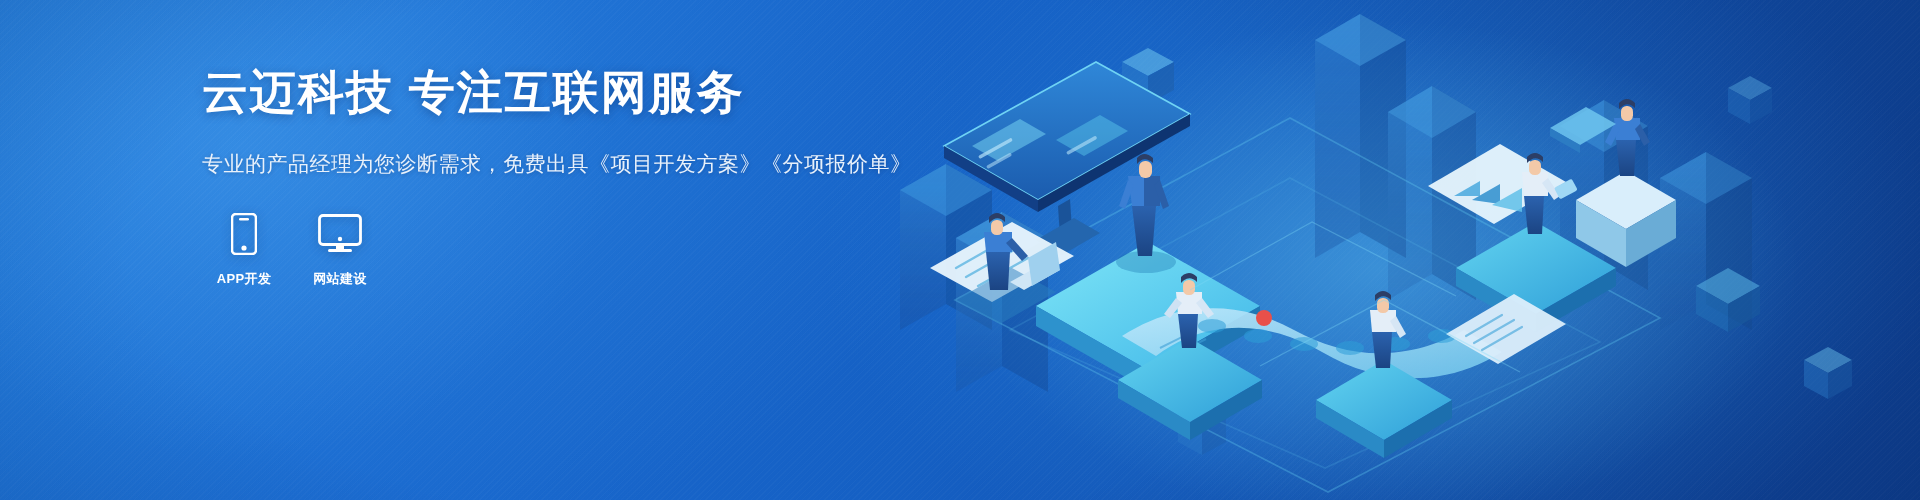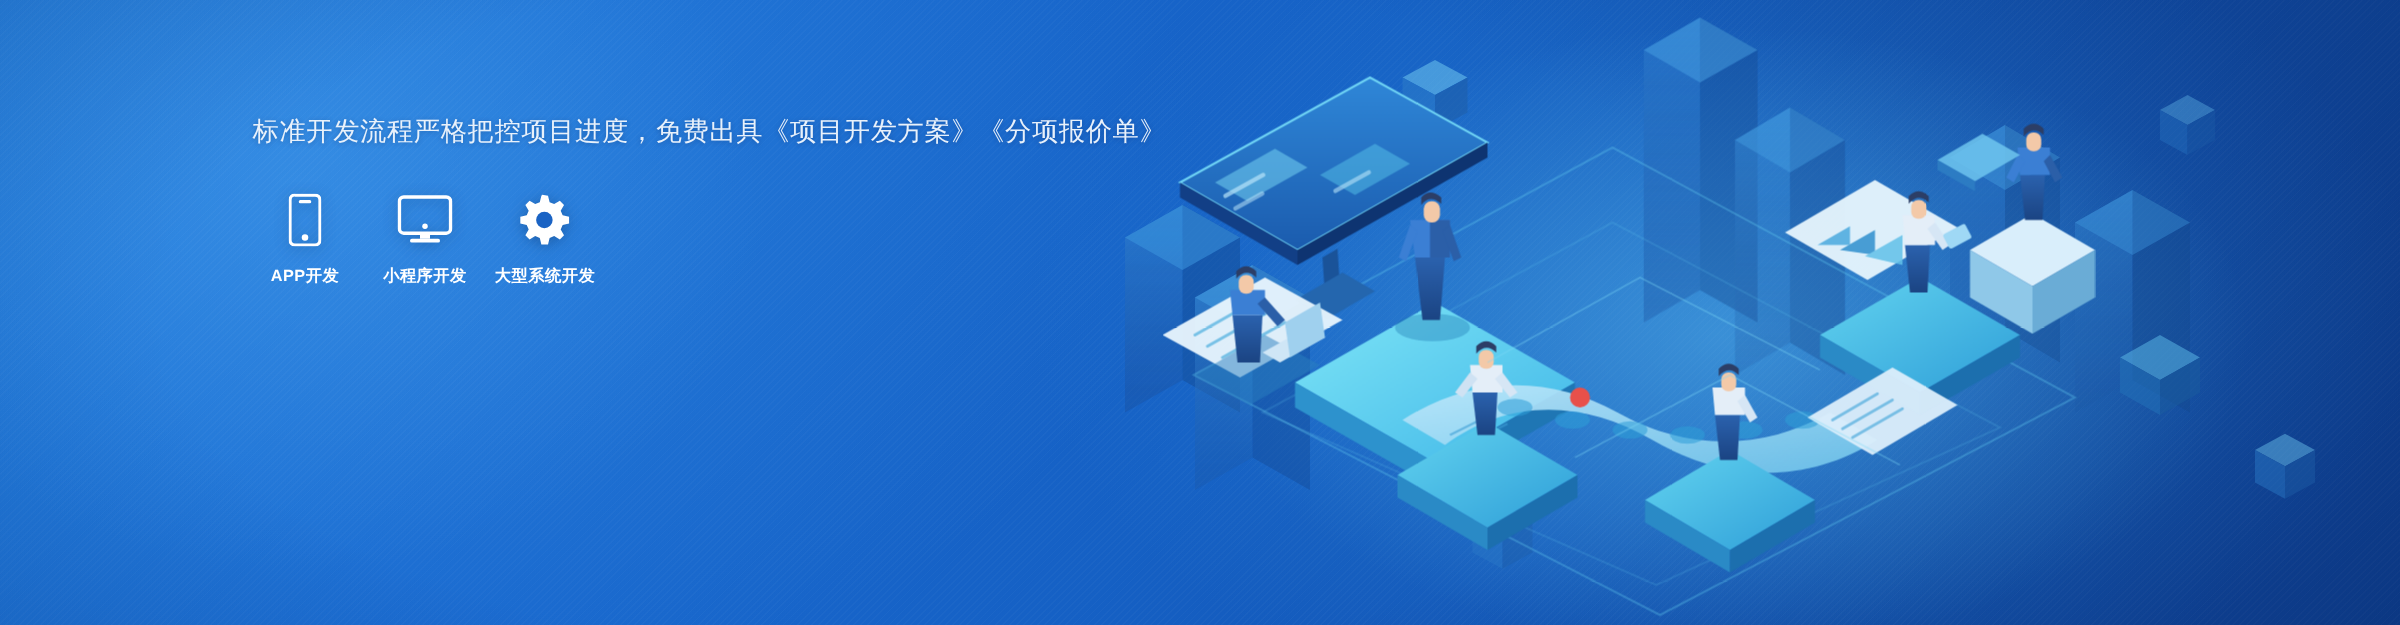--- a/index.html
+++ b/index.html
@@ -335,23 +335,24 @@
         <path d="M330 290 L452 222 L596 296"></path>
         <path d="M400 366 L524 300 L660 372"></path>
       </g>
     </svg>
   </div>
 
   <div class="vig"></div>
 
   <div class="content">
 
+    <div class="title">云迈科技 专注互联网服务</div>
 
     <div class="subtitle">
-      <div class="subline">标准开发流程严格把控项目进度，免费出具《项目开发方案》《分项报价单》</div>
+      <div class="subline">专业的产品经理为您诊断需求，免费出具《项目开发方案》《分项报价单》</div>
     </div>
 
     <div class="icons">
 
       <div class="icon-item">
         <span class="icon-glyph">
           <svg width="26" height="42" viewBox="0 0 26 42">
             <rect x="1" y="1" width="24" height="40" rx="4" fill="none" stroke="#fff" stroke-width="2.6"></rect>
             <rect x="8" y="5" width="10" height="2.6" rx="1.3" fill="#fff"></rect>
             <circle cx="13" cy="35" r="2.6" fill="#fff"></circle>
@@ -364,33 +365,19 @@
 
       <div class="icon-item">
         <span class="icon-glyph">
           <svg width="44" height="40" viewBox="0 0 44 40">
             <rect x="1.5" y="1.5" width="41" height="29" rx="3.5" fill="none" stroke="#fff" stroke-width="2.8"></rect>
             <circle cx="22" cy="25" r="2.2" fill="#fff"></circle>
             <rect x="18" y="31" width="8" height="4" fill="#fff"></rect>
             <rect x="10" y="35" width="24" height="3" rx="1.5" fill="#fff"></rect>
           </svg>
         </span>
-        <span class="icon-label">小程序开发</span>
+        <span class="icon-label">网站建设</span>
       </div>
 
-      <div class="icon-item">
-        <span class="icon-glyph">
-          <svg width="42" height="42" viewBox="0 0 42 42">
-            <path d="M21 0.5 L25.6 1.2 L26.9 6.4 L30.6 8 L35.2 5.3 L38.6 8.7 L35.9 13.3
-                     L37.5 17 L42.7 18.3 L42.7 23.7 L37.5 25 L35.9 28.7 L38.6 33.3
-                     L35.2 36.7 L30.6 34 L26.9 35.6 L25.6 40.8 L20.2 40.8 L18.9 35.6
-                     L15.2 34 L10.6 36.7 L7.2 33.3 L9.9 28.7 L8.3 25 L3.1 23.7
-                     L3.1 18.3 L8.3 17 L9.9 13.3 L7.2 8.7 L10.6 5.3 L15.2 8 L18.9 6.4
-                     L20.2 1.2 Z" fill="#fff" transform="translate(-1.8,0.4) scale(0.985)"></path>
-            <circle cx="20.5" cy="21" r="6.6" fill="#1a63c4"></circle>
-          </svg>
-        </span>
-        <span class="icon-label">大型系统开发</span>
-      </div>
 
     </div>
   </div>
 </div>
 
 </body></html>

